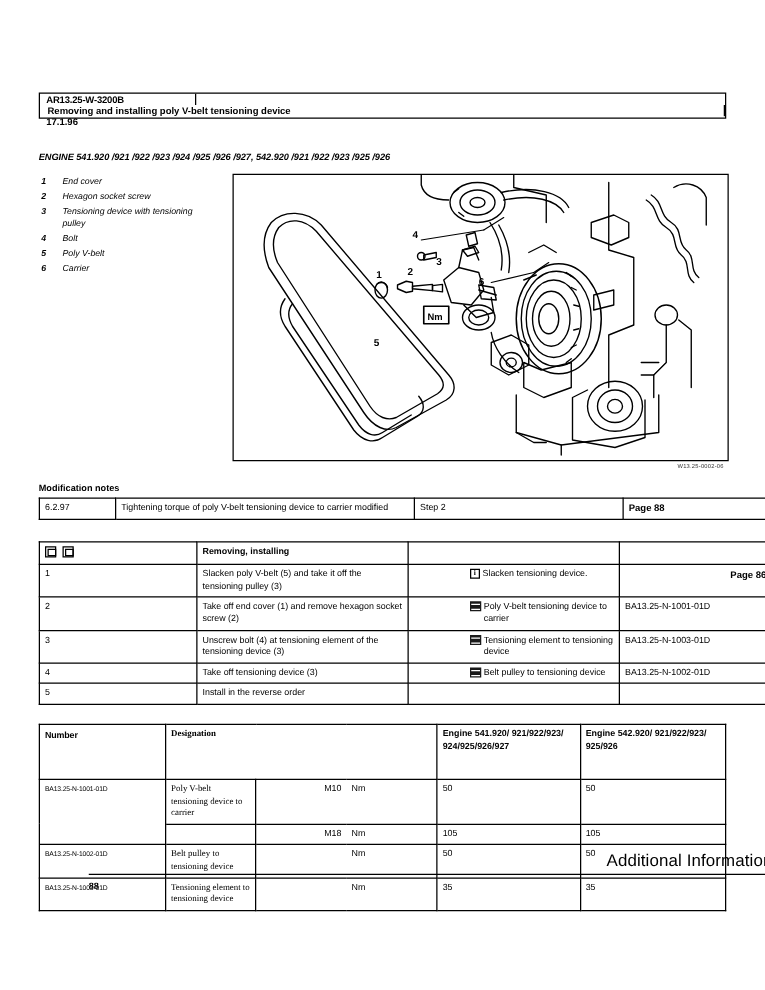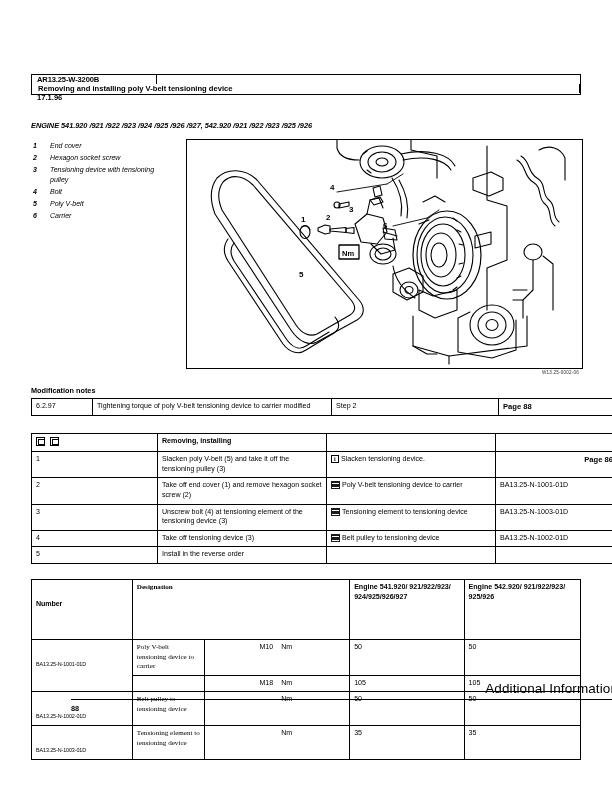--- a/index.html
+++ b/index.html
@@ -160,26 +160,26 @@
   .proc-table .p2 { width: 160px; }
   .proc-table .p3 { width: 160px; }
   .proc-table .p4 { width: 113px; }
   .proc-table .hdr td { font-weight: bold; height: 11px; }
   .proc-page {
     font-weight: bold;
     font-size: 7.6px;
     text-align: right;
     display: block;
   }
-  .cell-icon-row { display: flex; align-items: flex-start; }
+  .cell-icon-row { display: flex; align-items: flex-start; margin-left: 45px; }
   .cell-icon-row .txt { flex: 1; }
 
   
   .torque-wrap { margin-top: 15px; }
-  .torque-table .t1 { width: 88px; font-size: 5.4px; letter-spacing: -0.1px; padding-top: 20px; }
+  .torque-table .t1 { width: 88px; font-size: 5.4px; letter-spacing: -0.1px; padding-top: 4px; }
   .torque-table .t2 { width: 200px; font-family: Liberation Serif, serif; }
   .torque-table .t3 { width: 32px; text-align: right; }
   .torque-table .t4 { width: 26px; }
   .torque-table .t5 { width: 101px; }
   .torque-table .t6 { width: 103px; }
   .torque-table .hdr td {
     font-weight: bold;
     font-size: 7.1px;
     line-height: 9.6px;
     height: 36px;

